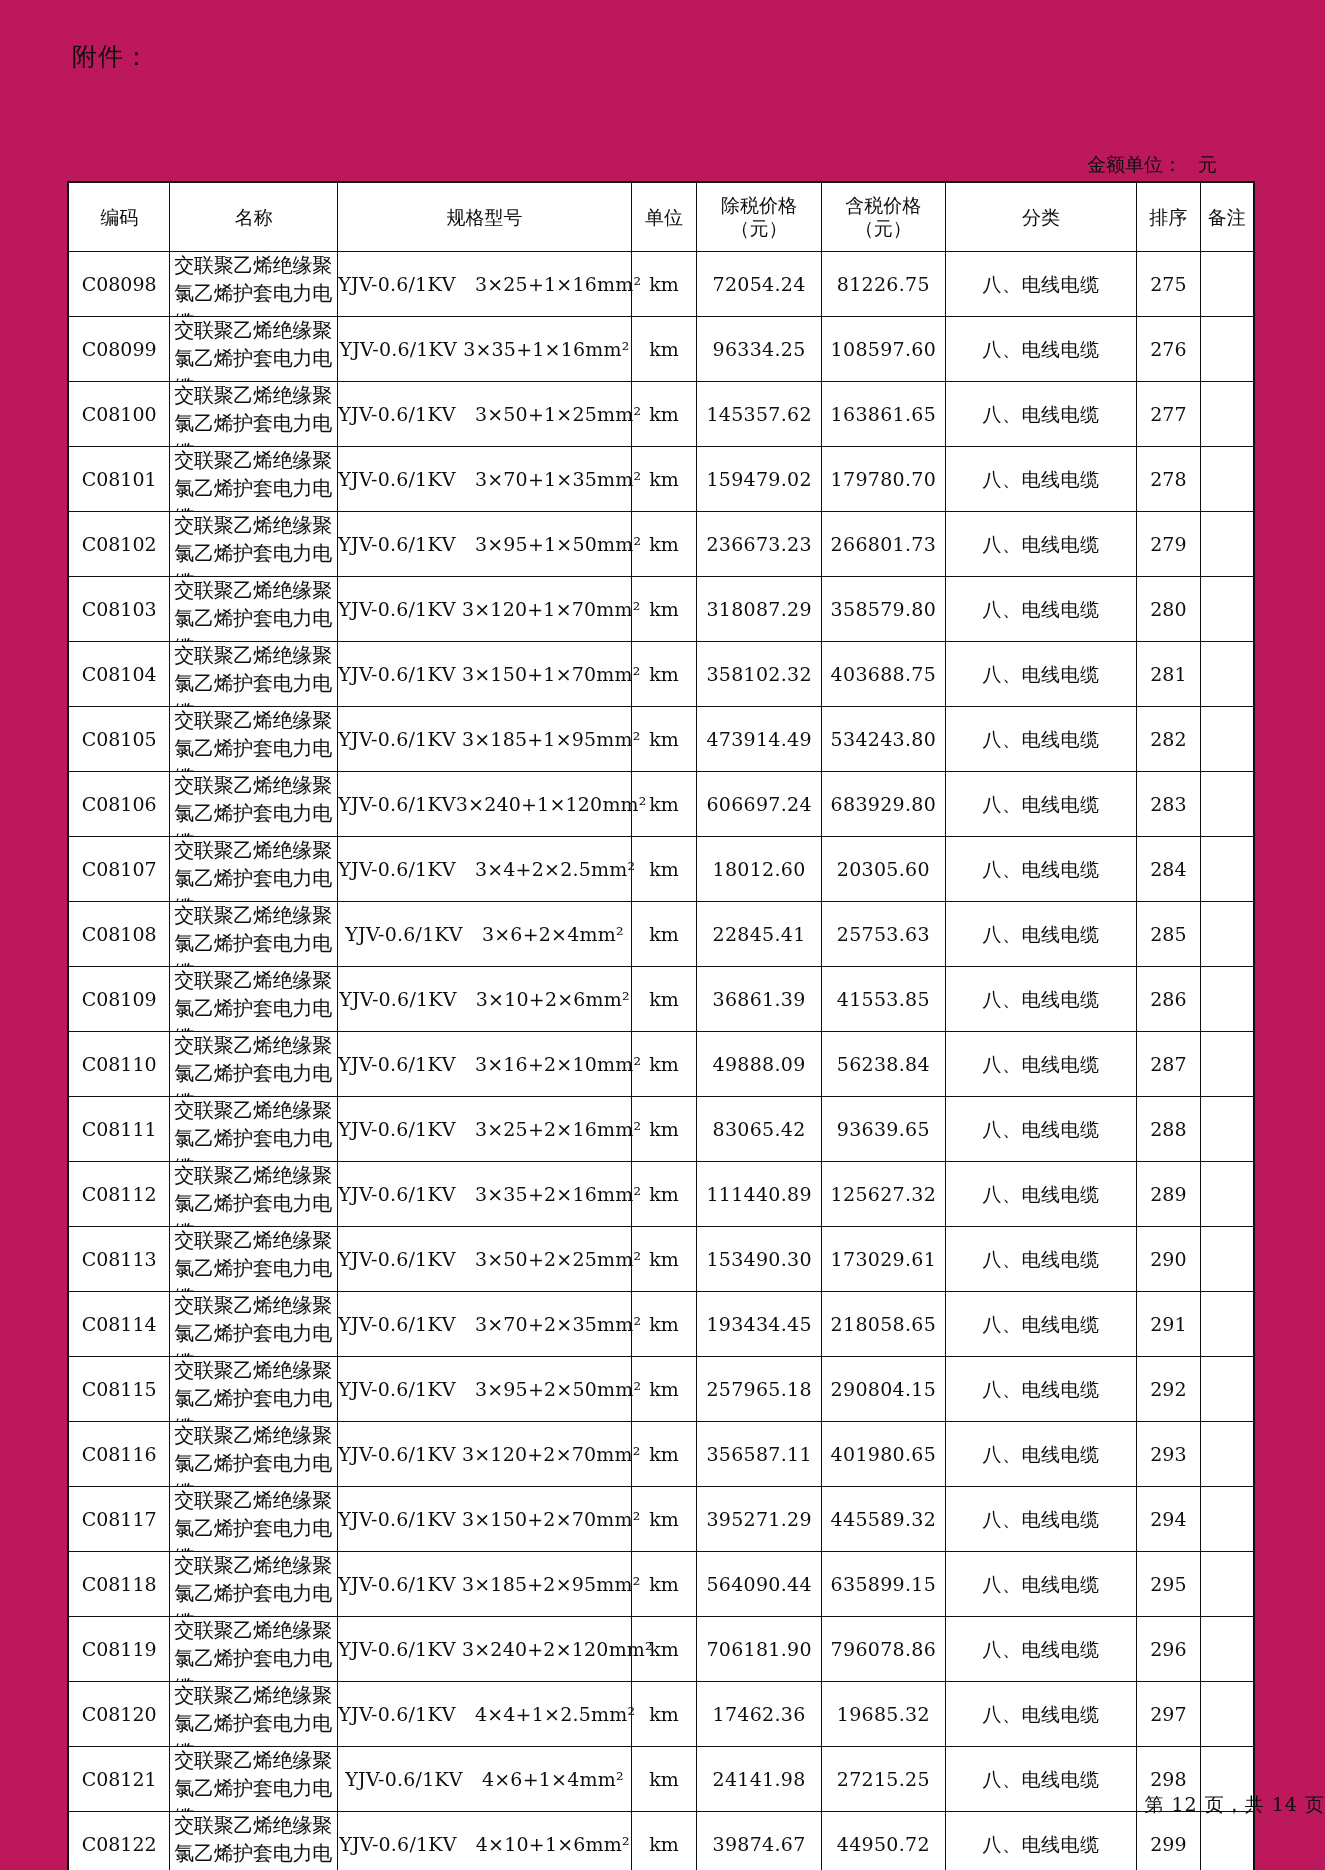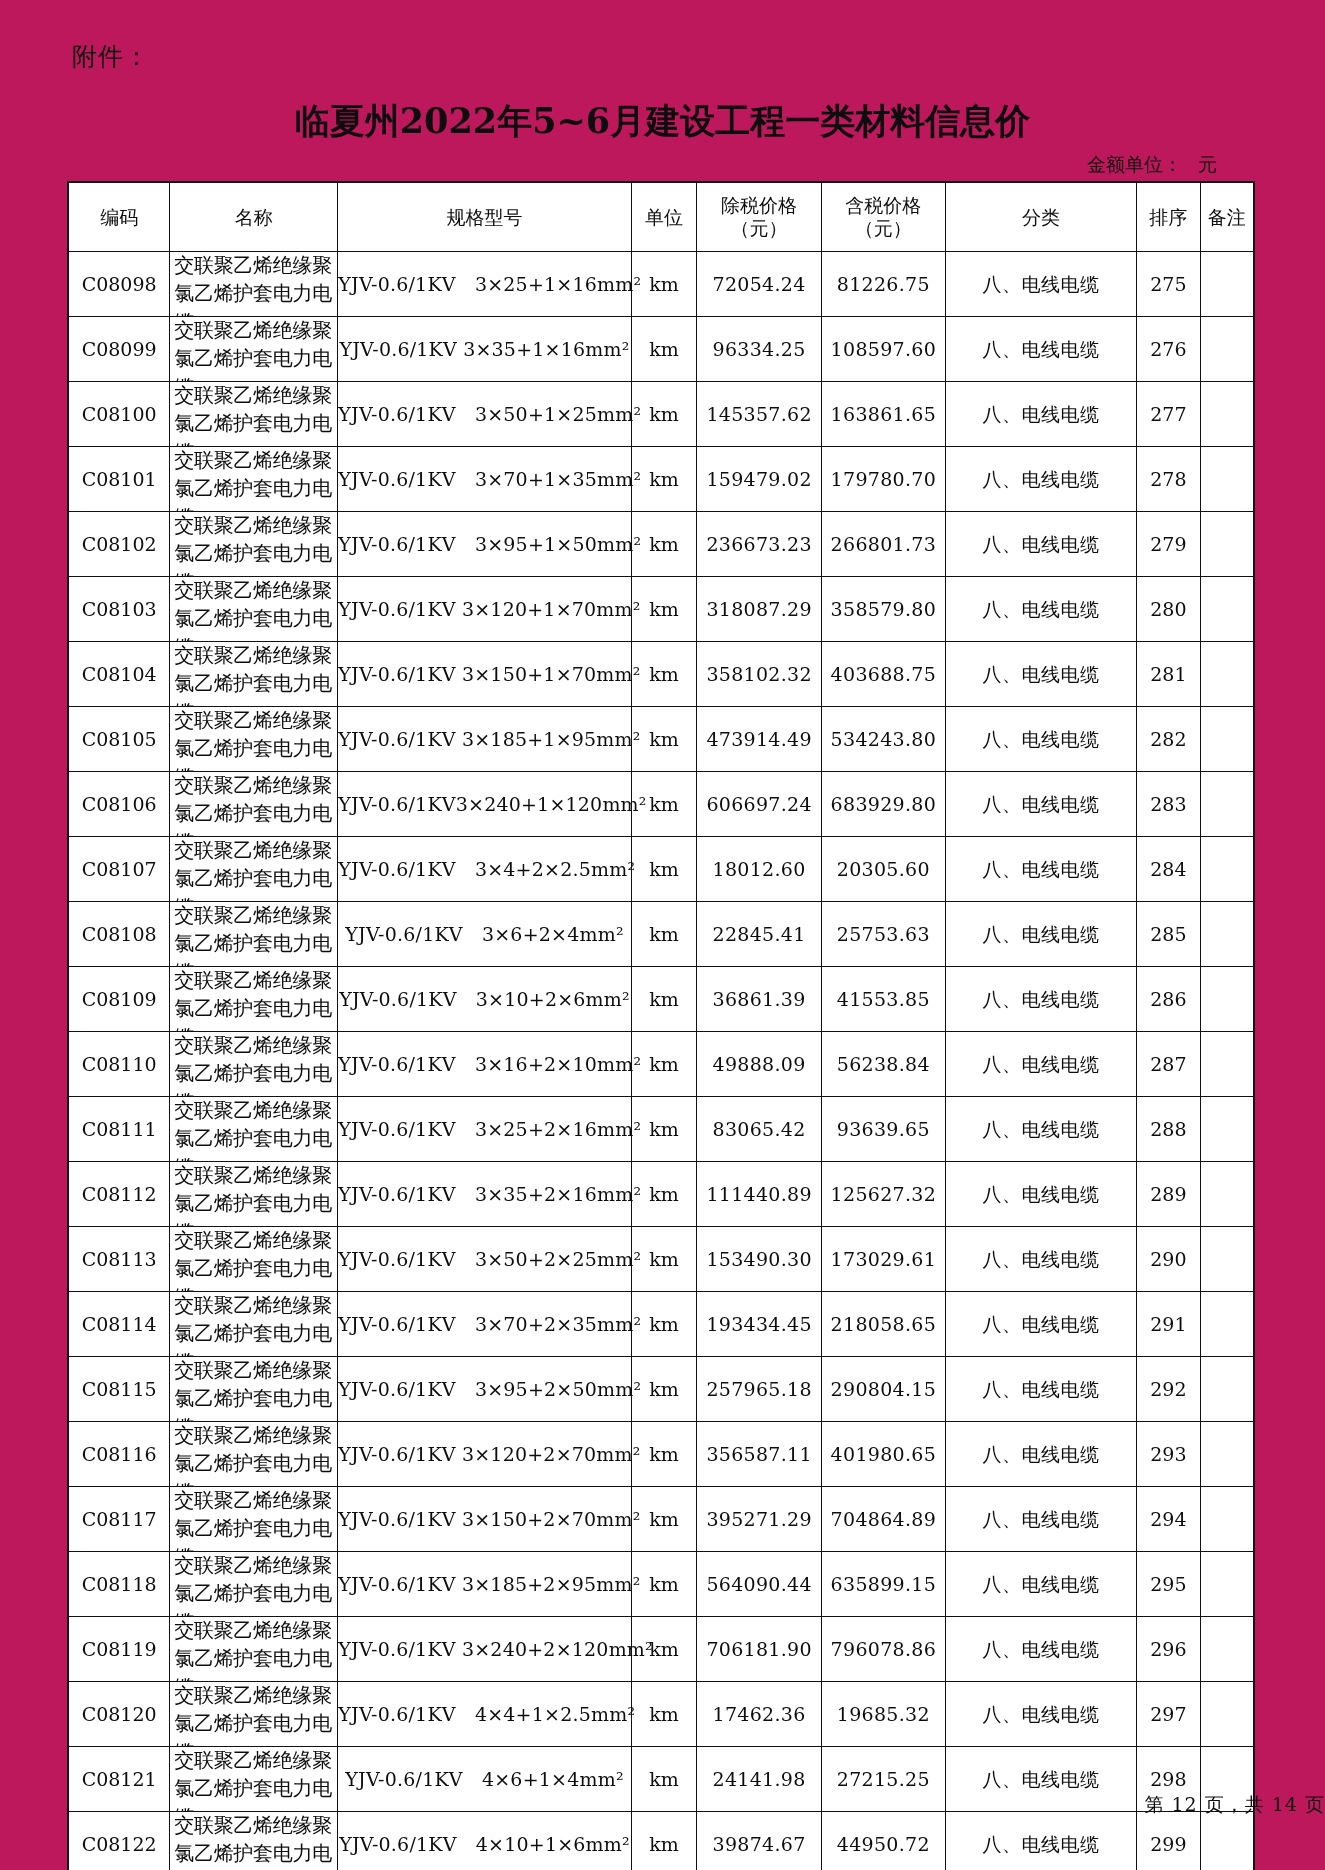--- a/index.html
+++ b/index.html
@@ -144,21 +144,20 @@
     font-family: "DejaVu Serif", "Liberation Serif", serif;
   }
 </style>
 </head>
 <body>
 
 <div class="page">
 
   <div class="attach-label">附件：</div>
 
-  <div class="doc-title">临夏州2022年5~6月建设工程一类材料信息价</div>
 
   <div class="unit-note">
     <span>金额单位：</span><span class="unit-val">元</span>
   </div>
 
   <div class="table-wrap">
     <table class="price-table">
       <thead>
         <tr>
           <th class="c-code">编码</th>
@@ -467,21 +466,21 @@
           <tr>
             <td class="c-code">C08117</td>
             <td class="c-name">
               <div class="name-cell">
                 <span class="nm">交联聚乙烯绝缘聚氯乙烯护套电力电缆</span>
               </div>
             </td>
             <td class="c-spec spec-cell">YJV-0.6/1KV 3×150+2×70mm²</td>
             <td class="c-unit">km</td>
             <td class="c-price price-cell">395271.29</td>
-            <td class="c-price price-cell">704864.89</td>
+            <td class="c-price price-cell">445589.32</td>
             <td class="c-cat cat-cell">八、电线电缆</td>
             <td class="c-order">294</td>
             <td class="c-remark"></td>
           </tr>
           <tr>
             <td class="c-code">C08118</td>
             <td class="c-name">
               <div class="name-cell">
                 <span class="nm">交联聚乙烯绝缘聚氯乙烯护套电力电缆</span>
               </div>

